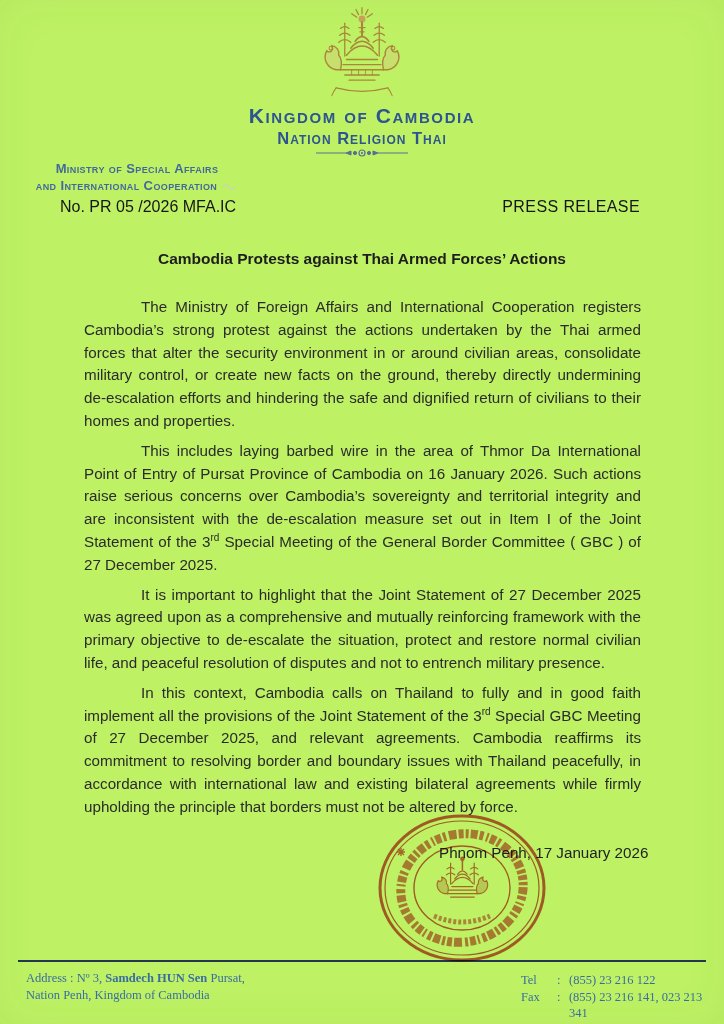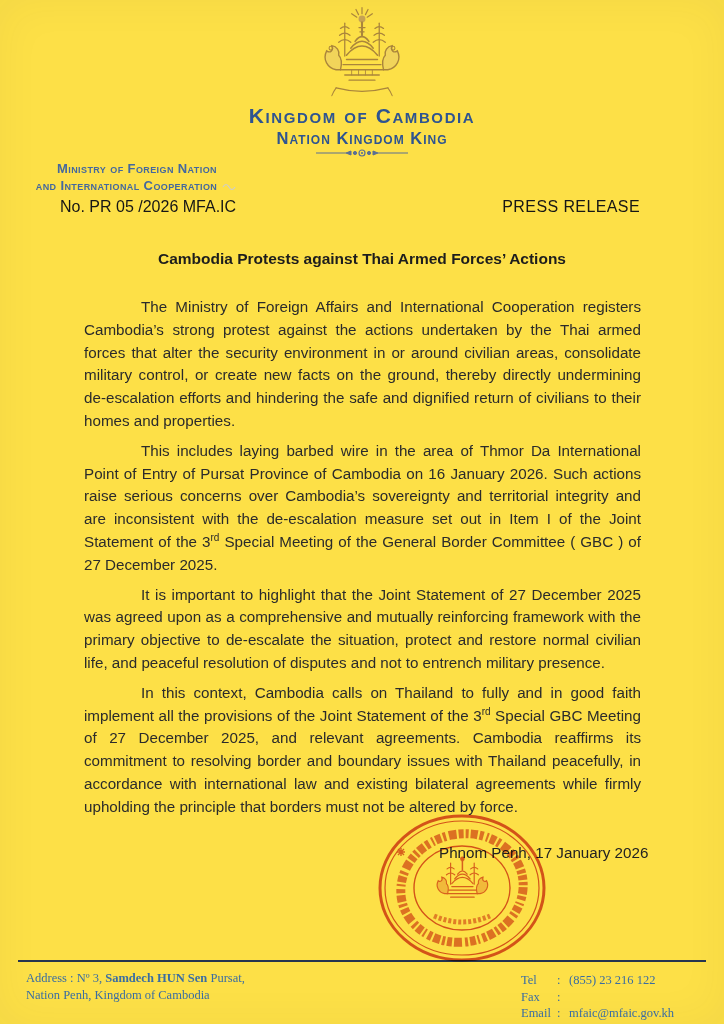--- a/index.html
+++ b/index.html
@@ -1,18 +1,18 @@
 <!DOCTYPE html>
 <html><head>
 <meta charset="utf-8">
 <style>
   html,body{margin:0;padding:0;background:#e9e9e9;}
   .page{
     position:relative;width:724px;height:1024px;margin:0 auto;
-    background:#fde047;overflow:hidden;
+    background:#bef264;overflow:hidden;
     font-family:"Liberation Sans",sans-serif;color:#282828;
     box-shadow:inset 0 0 45px rgba(60,55,45,.05);
   }
   
   .emblem{position:absolute;top:6px;left:50%;transform:translateX(-50%);}
   .kingdom{
     position:absolute;top:104px;left:0;width:100%;text-align:center;
     font-variant:small-caps;font-weight:700;font-size:21px;letter-spacing:1.6px;
     color:#2e5491;
   }
@@ -109,37 +109,37 @@
           <path d="M64 74 V80"></path>
           <path d="M72 74 V80"></path>
       </g>
       <path d="M30 95 Q60 103 90 95" stroke-width="1.6"></path>
       <path d="M30 95 Q27 99 25 104" stroke-width="1.2"></path>
       <path d="M90 95 Q93 99 95 104" stroke-width="1.2"></path>
     </g>
   </svg>
 
   <div class="kingdom">Kingdom of Cambodia</div>
-  <div class="motto">Nation Kingdom King</div>
+  <div class="motto">Nation Religion Thai</div>
 
   <svg class="motto-orn" width="92" height="10" viewBox="0 0 92 10">
     <g stroke="#5b6f94" fill="#5b6f94">
       <line x1="0" y1="5" x2="30" y2="5" stroke-width="1"></line>
       <line x1="62" y1="5" x2="92" y2="5" stroke-width="1"></line>
       <path d="M30 5 l5 -2 v4 z"></path>
         <path d="M62 5 l-5 -2 v4 z"></path>
       <circle cx="39" cy="5" r="1.6"></circle>
         <circle cx="53" cy="5" r="1.6"></circle>
       <circle cx="46" cy="5" r="3" fill="none" stroke-width="1.2"></circle>
       <circle cx="46" cy="5" r="1.1" stroke="none"></circle>
     </g>
   </svg>
 
   <div class="ministry">
-    <span>Ministry of Foreign Nation</span><br>
+    <span>Ministry of Special Affairs</span><br>
     <span>and International Cooperation</span><svg class="squiggle" width="16" height="8" viewBox="0 0 16 8">
         <path d="M1 5 q3 -5 6 0 q3 5 6 0" stroke="#cdcdcd" stroke-width="1.2" fill="none"></path>
       </svg>
   </div>
 
   <div class="refno">No. PR 05 /2026 MFA.IC</div>
   <div class="press">PRESS RELEASE</div>
 
   <div class="doc-title">Cambodia Protests against Thai Armed Forces’ Actions</div>
 
@@ -199,20 +199,21 @@
 
   <div class="footer contacts">
     <div class="contact-row">
       <span class="lbl">Tel</span>
       <span class="sep">:</span>
       <span class="val">(855) 23 216 122</span>
     </div>
     <div class="contact-row">
       <span class="lbl">Fax</span>
       <span class="sep">:</span>
+      <span class="val">(855) 23 216 141, 023 213 341</span>
     </div>
     <div class="contact-row">
       <span class="lbl">Email</span>
       <span class="sep">:</span>
       <span class="val">mfaic@mfaic.gov.kh</span>
     </div>
   </div>
 
 </div>
 

